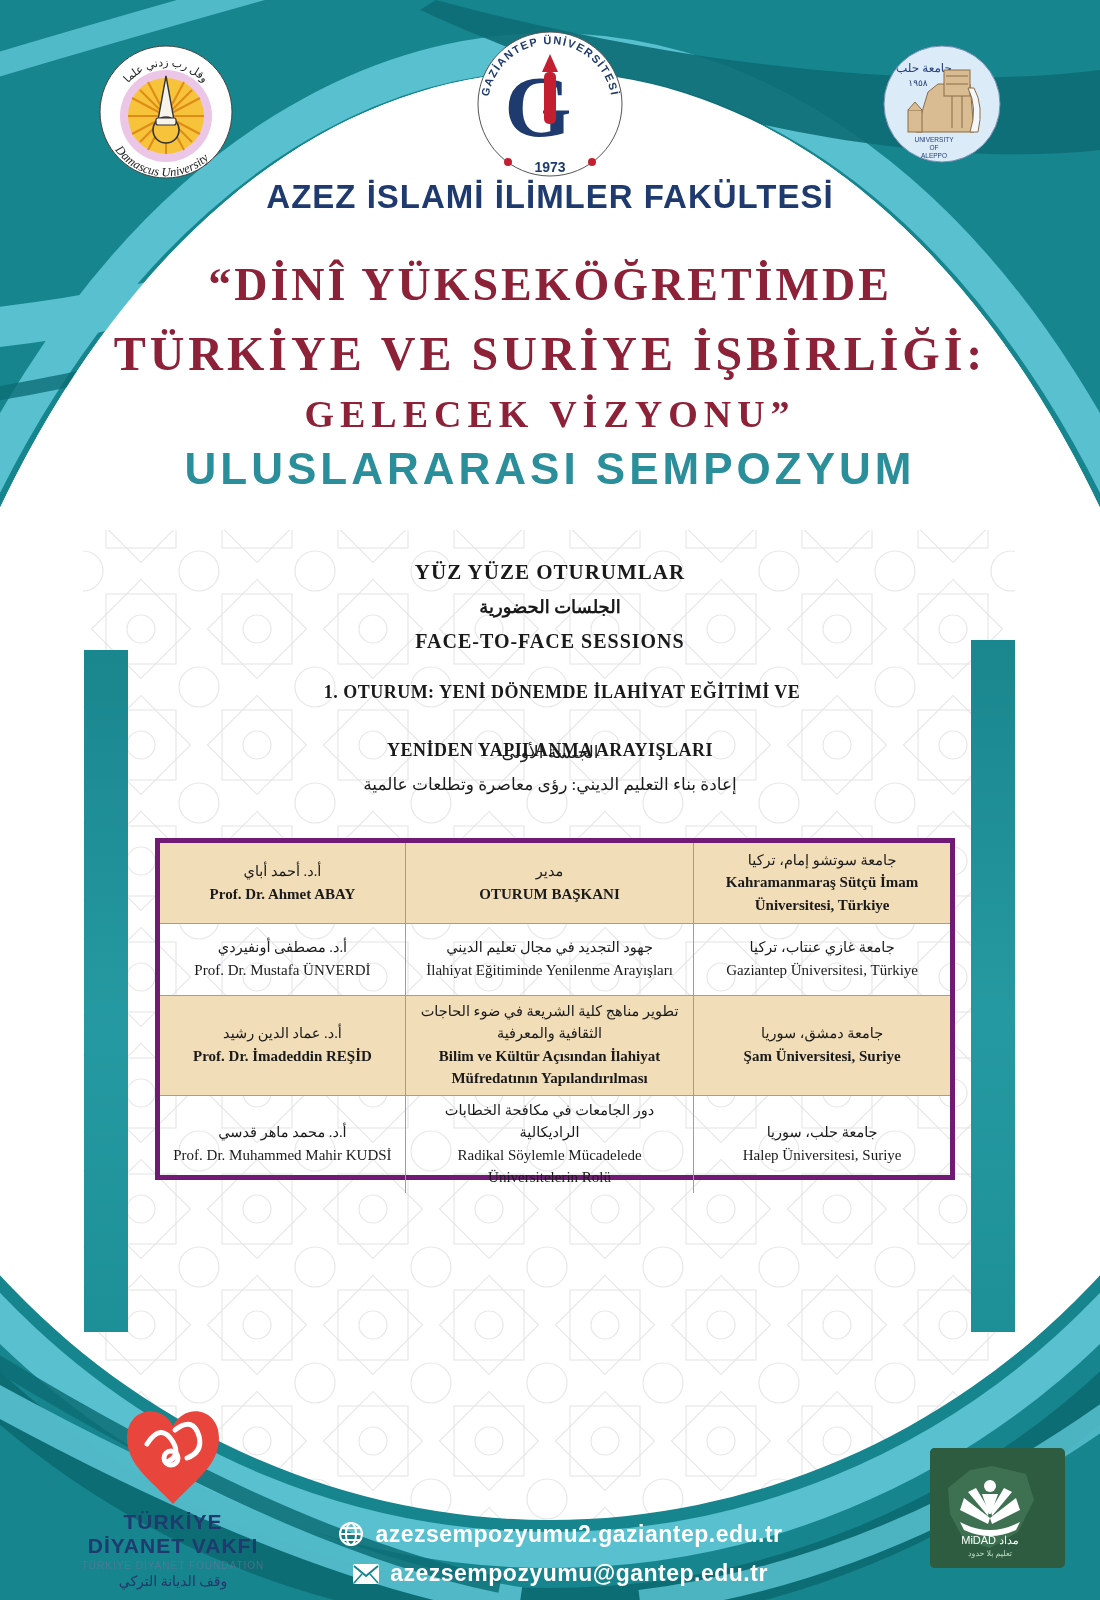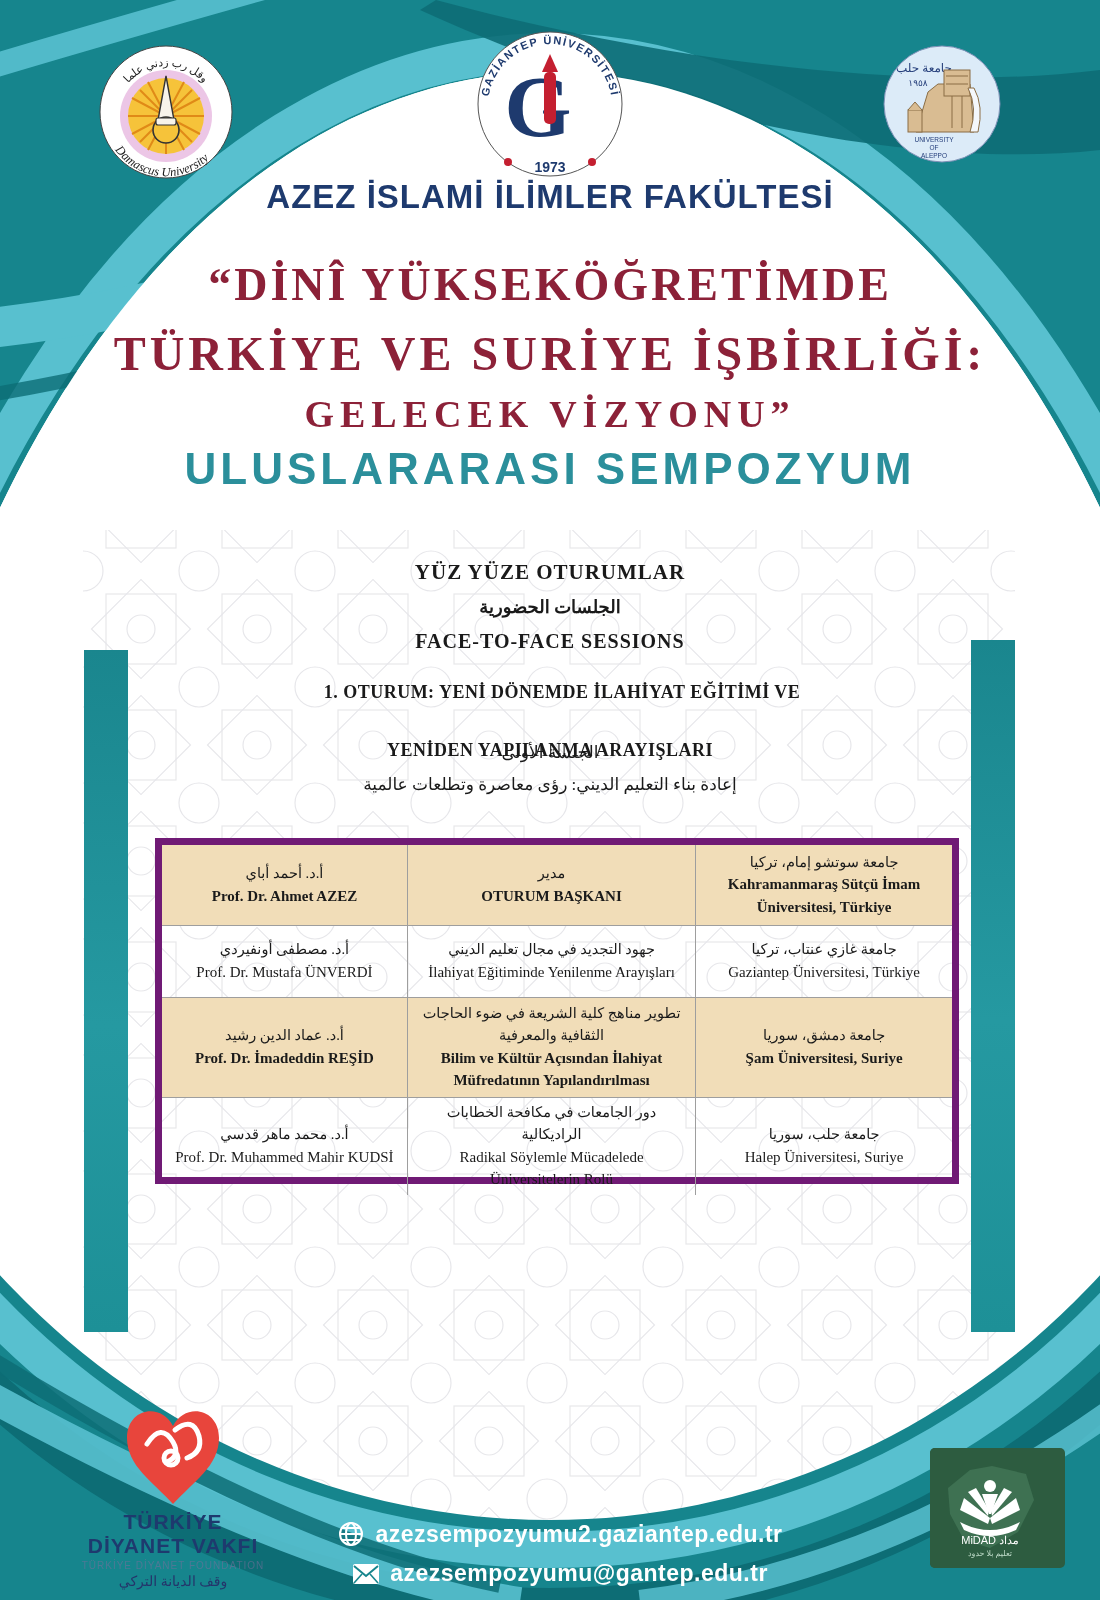--- a/index.html
+++ b/index.html
@@ -27,21 +27,21 @@
   .s-tr{top:560px;font-size:21px;font-weight:bold;color:#1a1a1a;letter-spacing:1px;}
   .s-ar{top:596px;font-size:18px;font-weight:bold;color:#1a1a1a;}
   .s-en{top:630px;font-size:20px;font-weight:bold;color:#1a1a1a;letter-spacing:1px;}
   .o-l1{top:682px;font-size:18px;font-weight:bold;color:#1a1a1a;letter-spacing:.5px;margin-left:12px;}
   .o-l2{top:712px;font-size:18px;font-weight:bold;color:#1a1a1a;letter-spacing:.5px;margin-top:28px;}
   .o-ar1{top:742px;font-size:17px;color:#1a1a1a;}
   .o-ar2{top:774px;font-size:17px;color:#1a1a1a;}
   .o-time{top:810px;font-size:17px;font-style:italic;color:#1a1a1a;letter-spacing:.5px;}
 
   
-  .session-table{left:155px;top:838px;width:790px;border:7px solid #701a75;
+  .session-table{left:155px;top:838px;width:790px;border:5px solid #701a75;
                  display:grid;grid-template-rows:80px 72px 100px 80px;background:transparent;}
   .t-row{display:grid;grid-template-columns:31% 36.5% 32.5%;border-top:1px solid #9e9e9e;}
   .t-row:first-child{border-top:none;}
   .t-row.hl{background:#f1ddb8;}
   .t-cell{border-left:1px solid #9e9e9e;display:flex;flex-direction:column;justify-content:center;
           align-items:center;text-align:center;padding:4px 8px;line-height:1.5;}
   .t-cell:first-child{border-left:none;}
   .cell-ar{font-size:14.5px;color:#1a1a1a;width:100%;}
   .cell-la{font-size:15px;color:#1a1a1a;width:100%;}
   .hl .cell-la, .bold-la .cell-la{font-weight:bold;}
@@ -177,21 +177,21 @@
   <div class="abs ctr o-l1">1.   OTURUM: YENİ DÖNEMDE İLAHİYAT EĞİTİMİ VE</div>
   <div class="abs ctr o-l2">YENİDEN YAPILANMA ARAYIŞLARI</div>
   <div class="abs ctr o-ar1" dir="rtl">الجلسة الأولى</div>
   <div class="abs ctr o-ar2" dir="rtl">إعادة بناء التعليم الديني: رؤى معاصرة وتطلعات عالمية</div>
 
   <div class="abs session-table">
 
     <div class="t-row hl">
       <div class="t-cell">
         <div class="cell-ar" dir="rtl">أ.د. أحمد أباي</div>
-        <div class="cell-la">Prof. Dr. Ahmet AZEZ</div>
+        <div class="cell-la">Prof. Dr. Ahmet ABAY</div>
       </div>
       <div class="t-cell">
         <div class="cell-ar" dir="rtl">مدير</div>
         <div class="cell-la">OTURUM BAŞKANI</div>
       </div>
       <div class="t-cell">
         <div class="cell-ar" dir="rtl">جامعة سوتشو إمام، تركيا</div>
         <div class="cell-la">Kahramanmaraş Sütçü İmam Üniversitesi, Türkiye</div>
       </div>
     </div>

